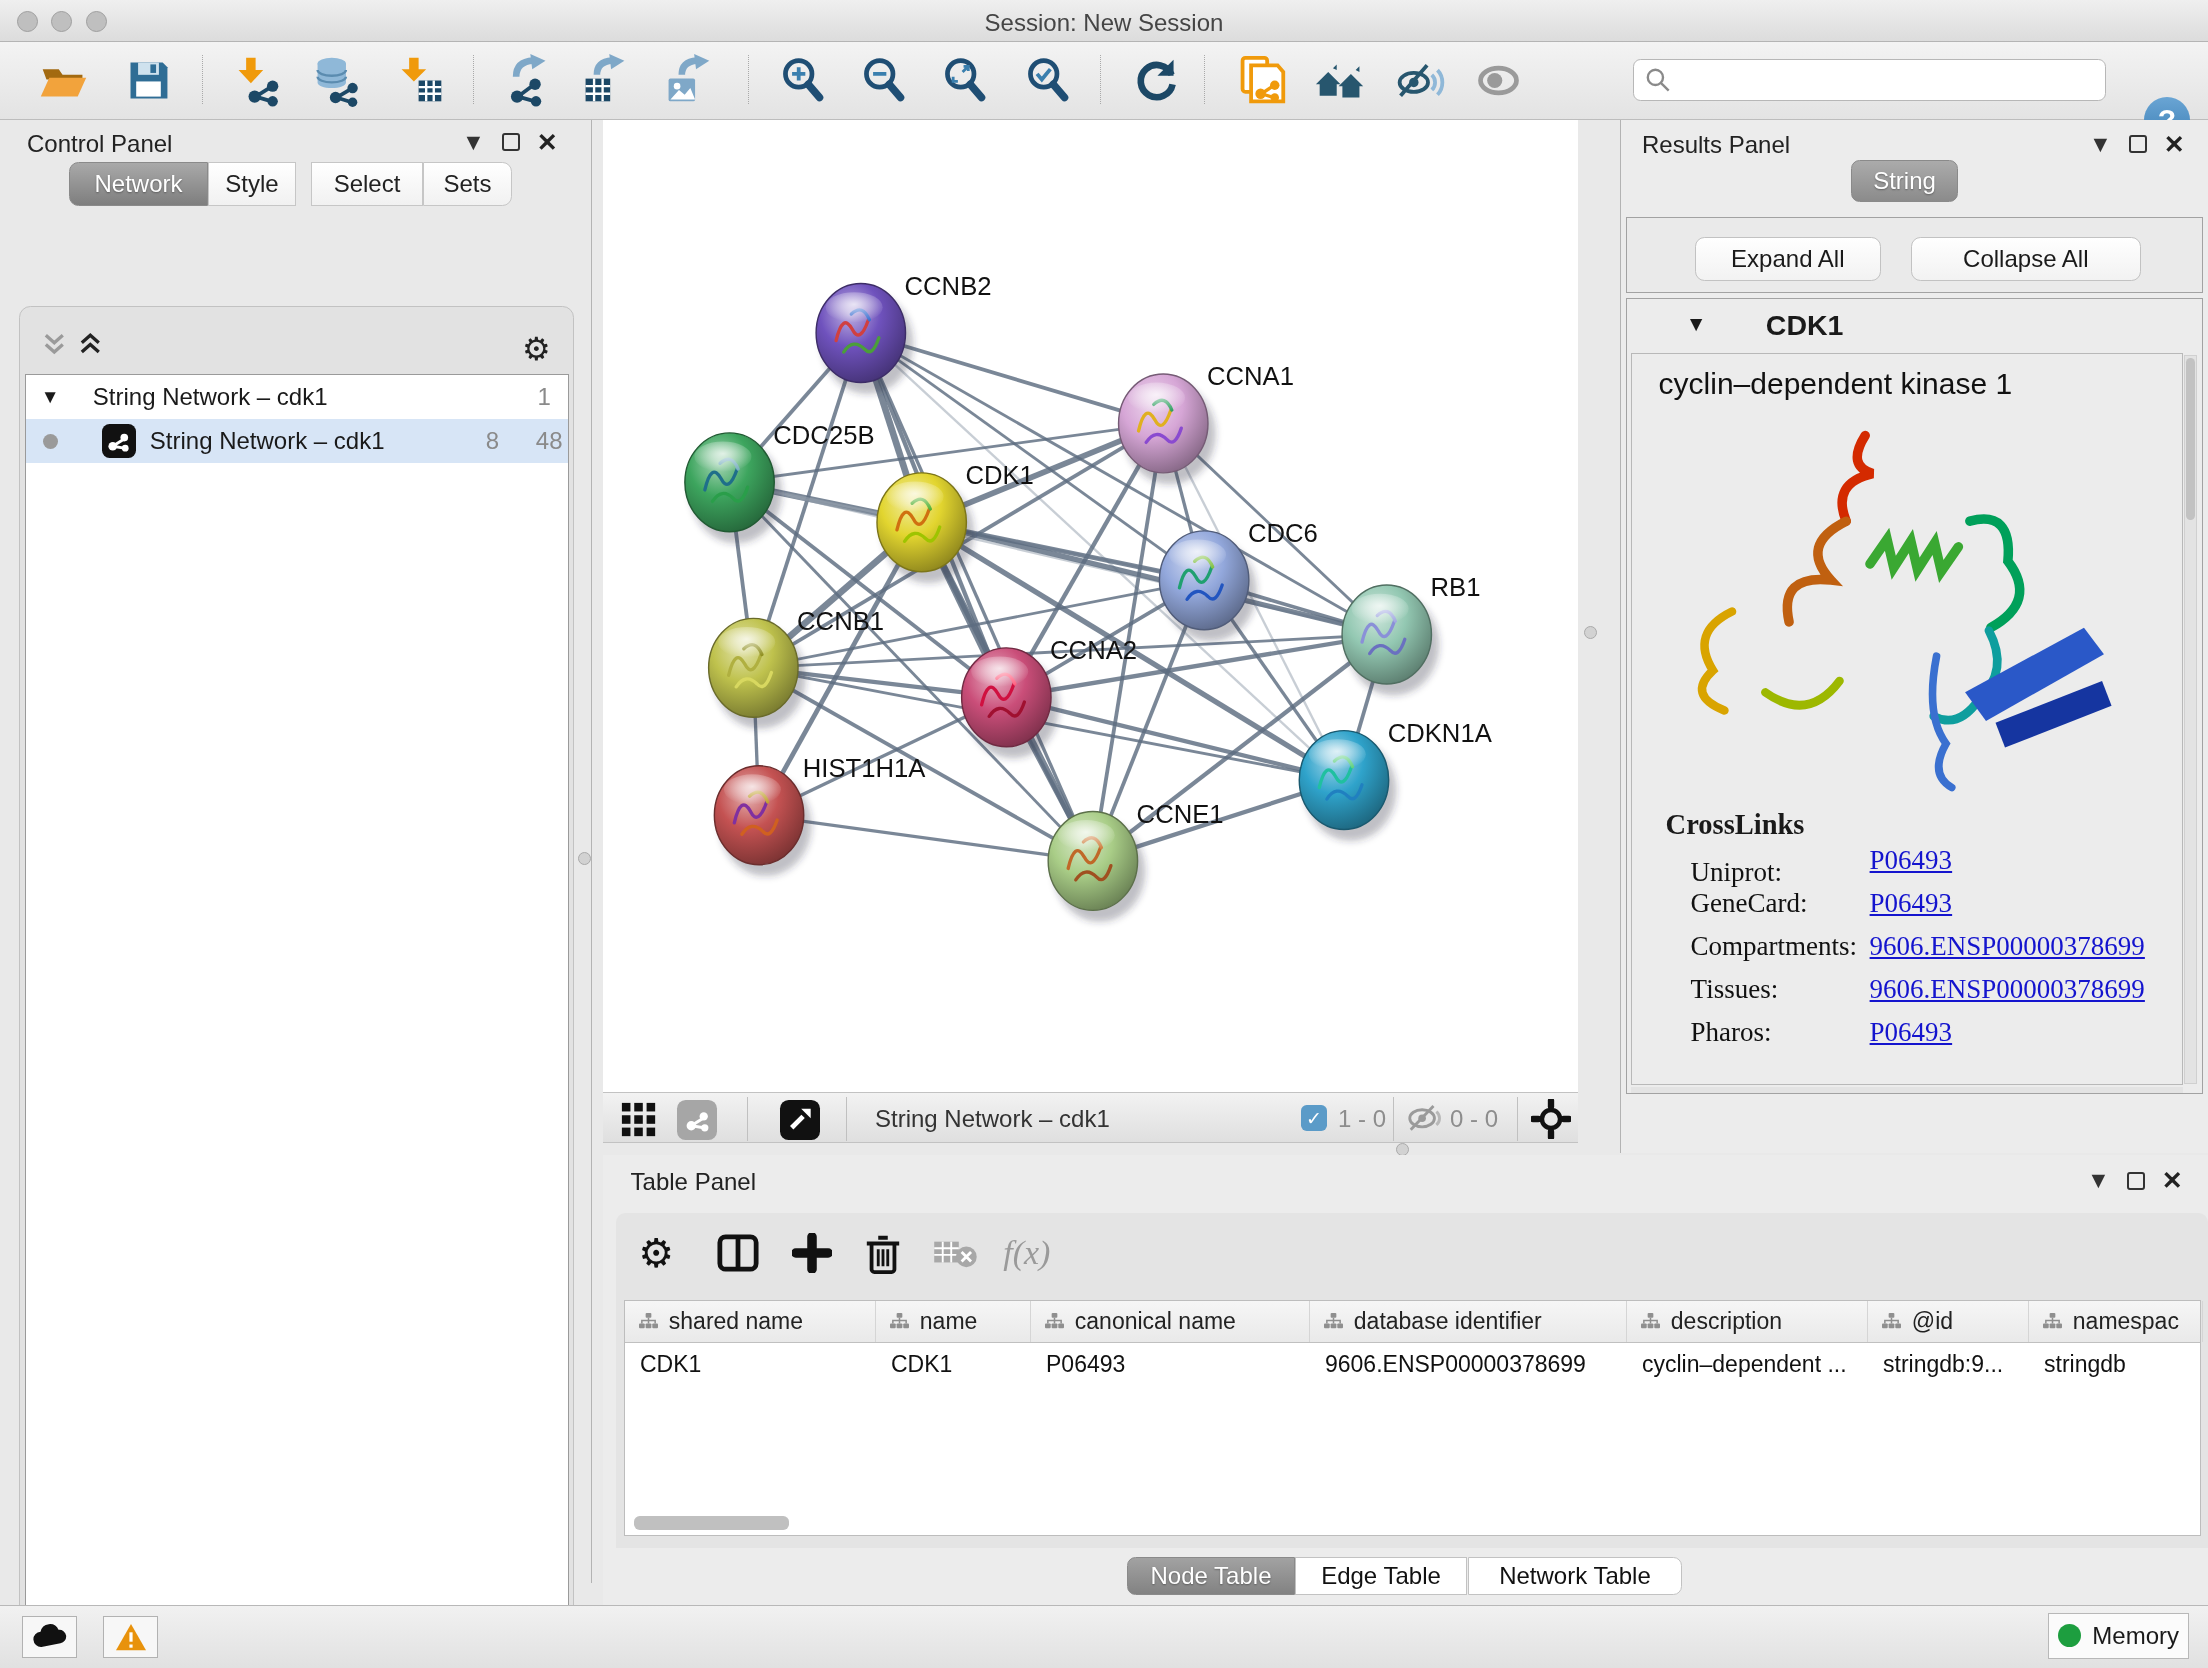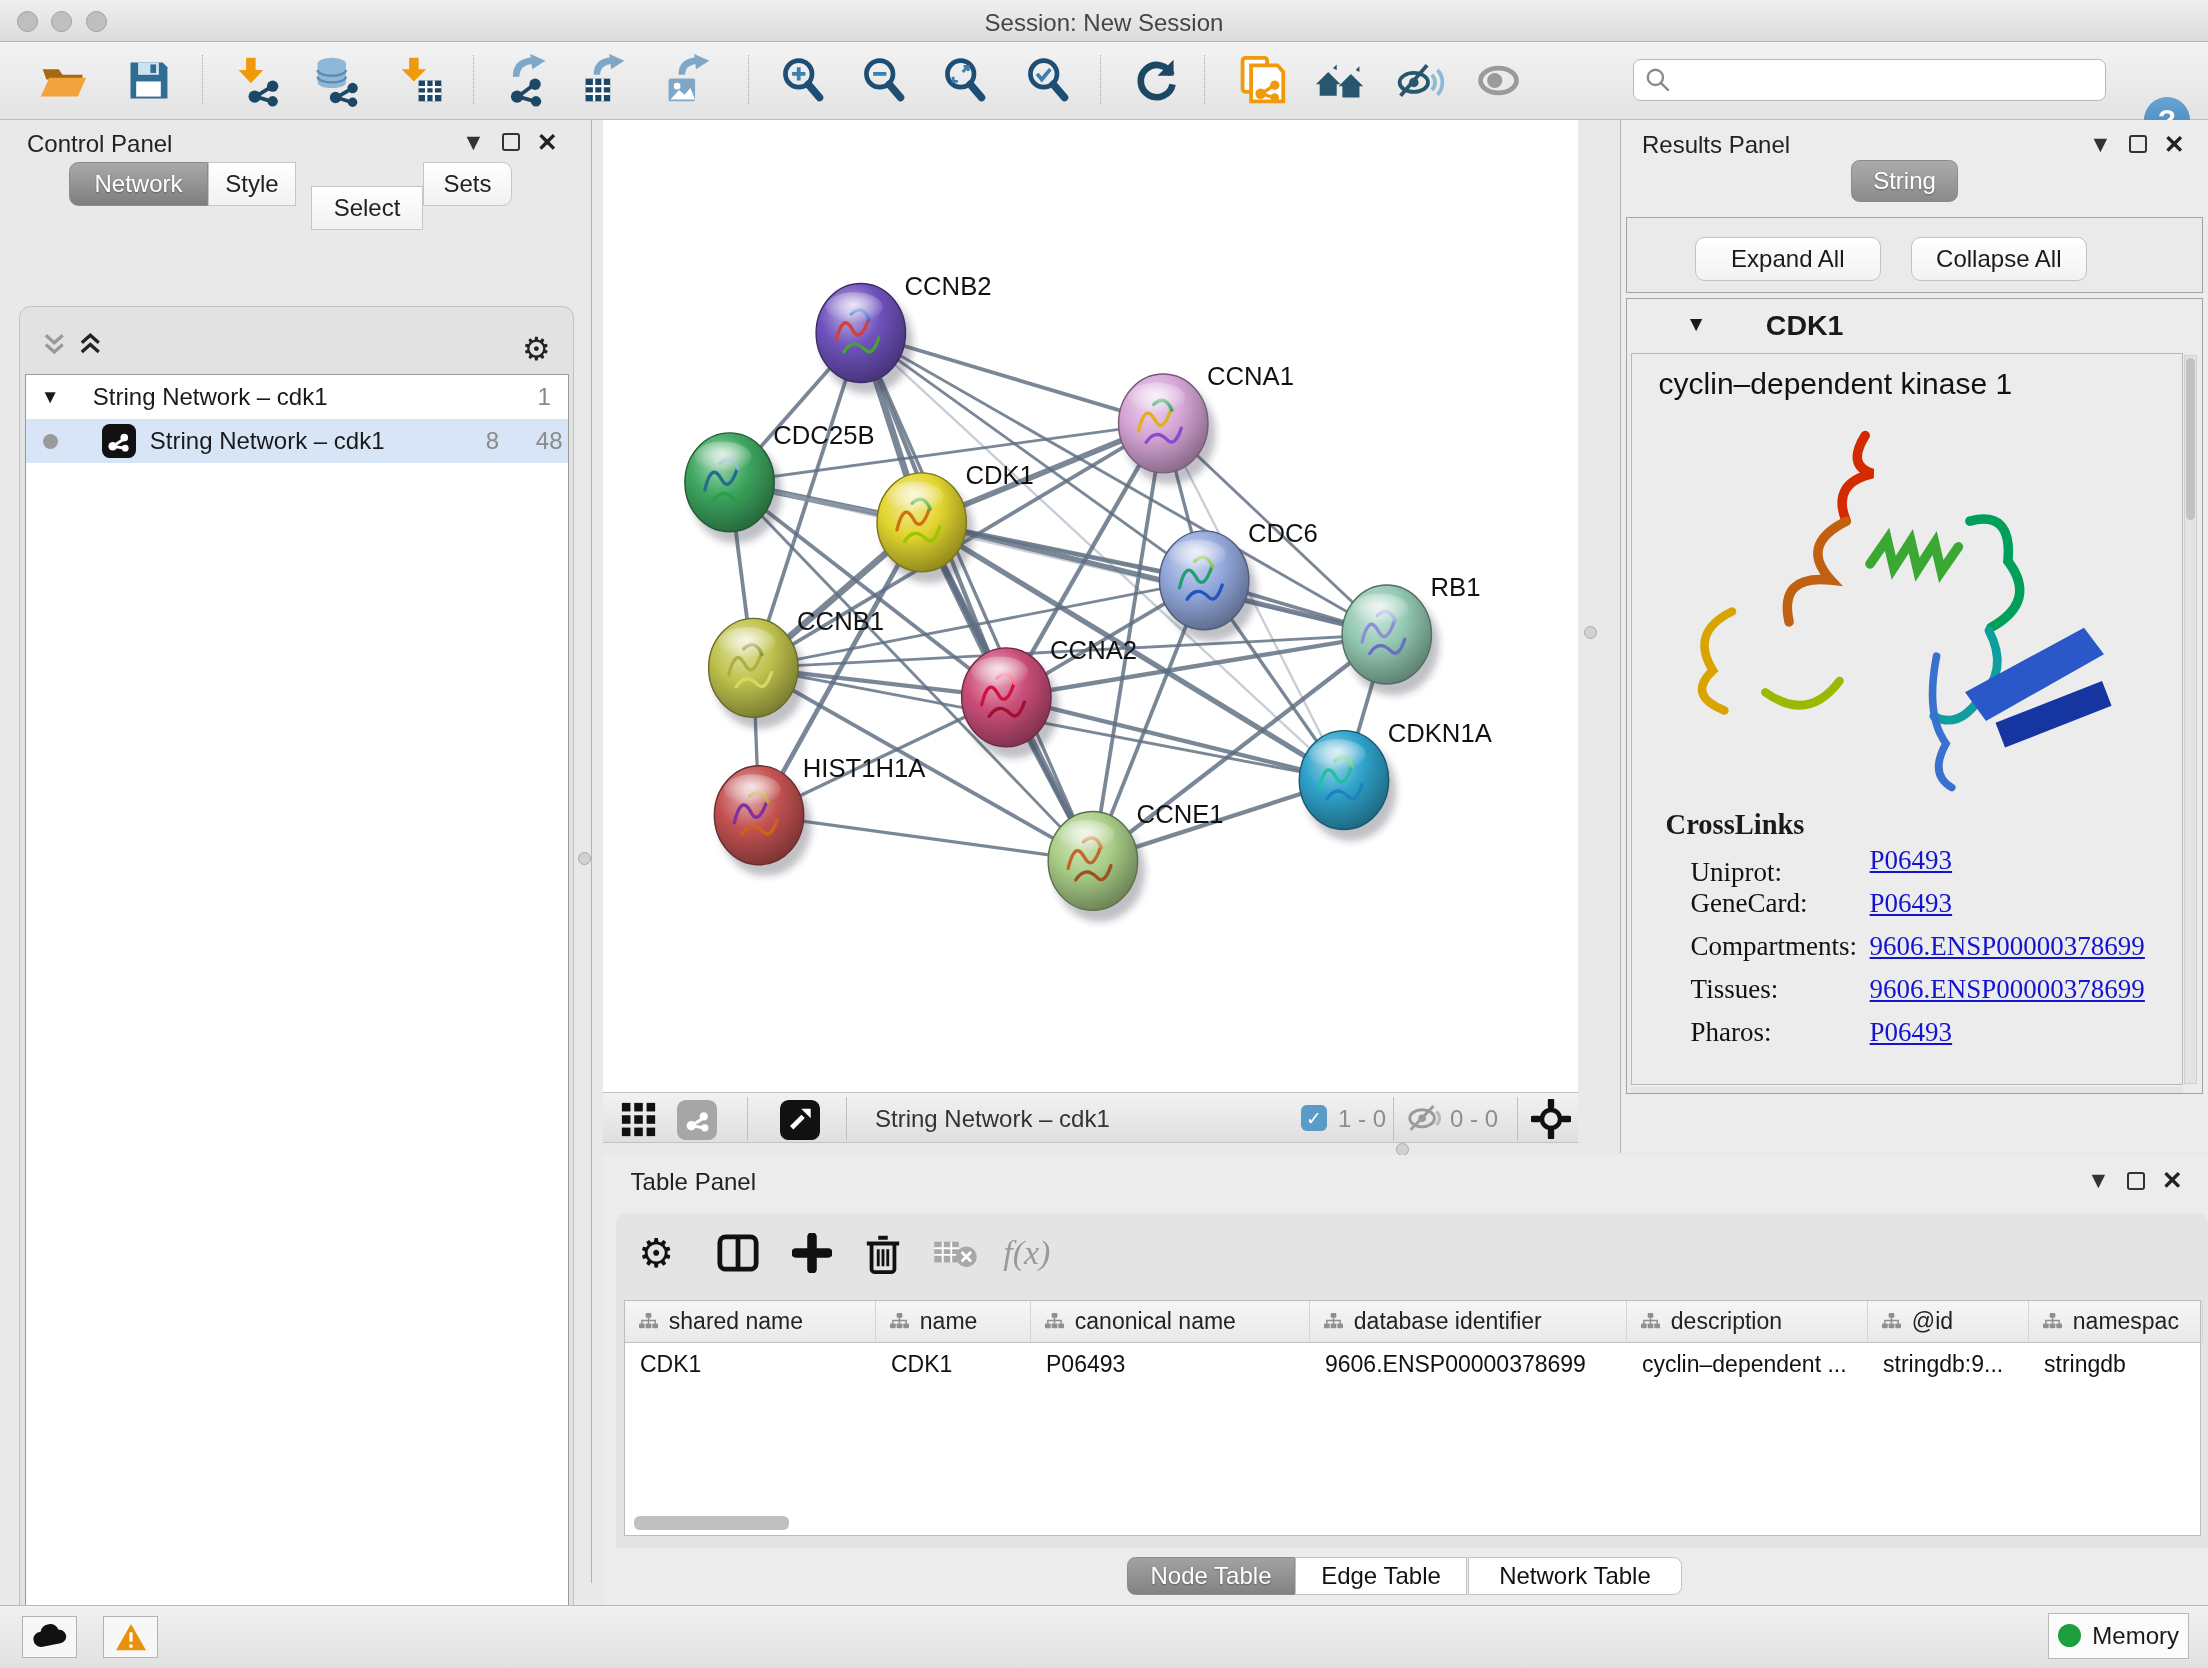--- a/index.html
+++ b/index.html
@@ -266,21 +266,21 @@
     <span class="panel-title">Control Panel</span>
   </div>
   <div class="abs panel-ctls" style="left:462px; top:7.6px; width:114px;">
     <span class="pc-min">▼</span>
     <span class="pc-float"></span>
     <span class="pc-close">✕</span>
   </div>
   <div id="cp-tabs" class="abs" style="left:0; top:42px; width:592px; height:44px;">
       <div class="tab active" style="left: 69px; width: 139px; border-radius: 9.5px 0px 0px 9.5px;">Network</div>
       <div class="tab" style="left: 208px; width: 88px;">Style</div>
-      <div class="tab" style="left: 311px; width: 112px; margin-top: 24px;">Select</div>
+      <div class="tab" style="left: 311px; width: 112px;">Select</div>
       <div class="tab" style="left: 423px; width: 89px; border-radius: 0px 9.5px 9.5px 0px;">Sets</div>
     </div>
   <div id="cp-box" class="abs">
     <div id="cp-subbar" class="abs">
       <svg class="abs" style="left:23px; top:25px;" width="32" height="27" viewBox="0 0 34 28">
           <path d="M3 3l9 8 9-8M3 13l9 8 9-8" stroke="#9a9a9a" stroke-width="3.5" fill="none" transform="scale(-1,1) translate(-24,0)"></path>
         </svg>
       <svg class="abs" style="left:59px; top:25px;" width="32" height="27" viewBox="0 0 34 28">
           <path d="M3 11l9-8 9 8M3 21l9-8 9 8" stroke="#222" stroke-width="3.5" fill="none"></path>
         </svg>
@@ -602,21 +602,21 @@
     <span class="pc-float"></span>
     <span class="pc-close">✕</span>
   </div>
   <div id="string-tab" class="abs">
       <span>String</span>
     </div>
   <div id="expand-box" class="abs">
     <div class="res-btn" style="left:68px; width:186px;">
         <span>Expand All</span>
       </div>
-    <div class="res-btn" style="left:284px; width:176px;">
+    <div class="res-btn" style="left:284px; width:230px;">
         <span>Collapse All</span>
       </div>
   </div>
   <div id="res-main" class="abs">
     <div id="cdk-row" class="abs">
       <span class="abs" style="left:59px; top:13.3px; font-size:21px;">▼</span>
       <span id="cdk-title" class="abs" style="left:139px; top:9.5px;">CDK1</span>
     </div>
     <div id="res-inner" class="abs">
       <span id="res-desc" class="abs">cyclin–dependent kinase 1</span>

